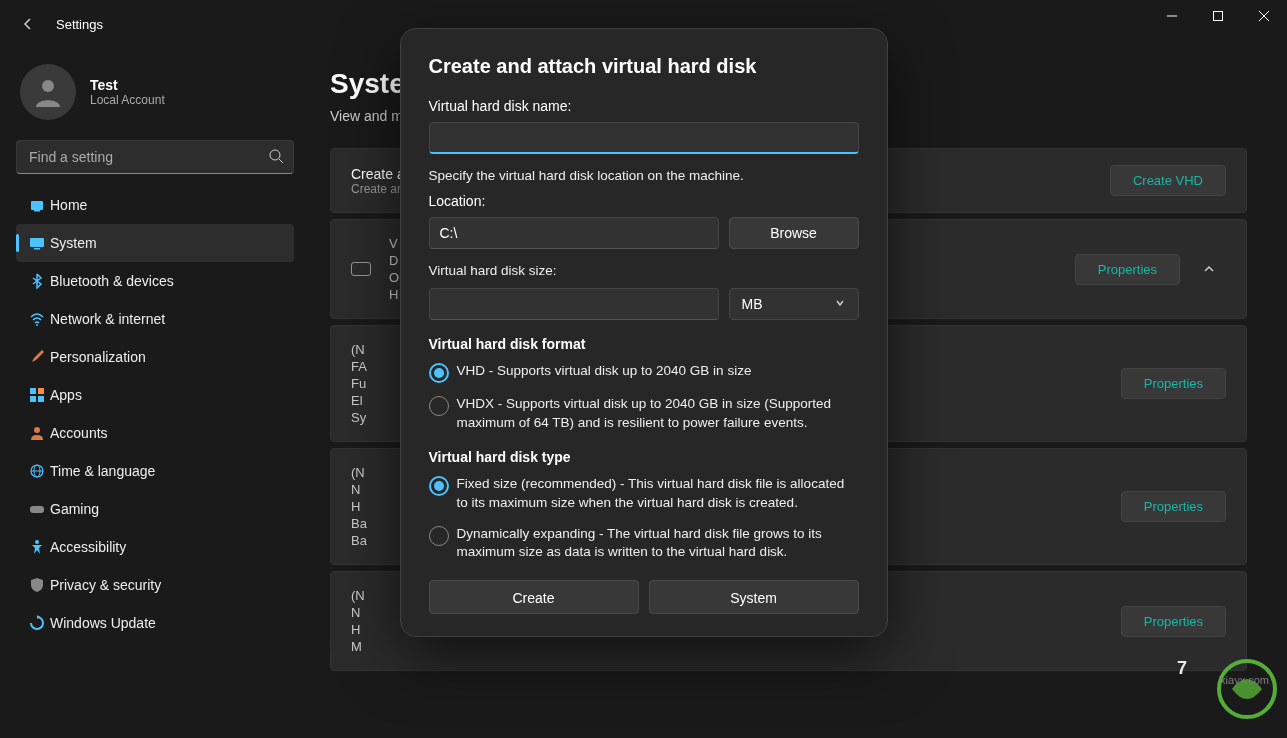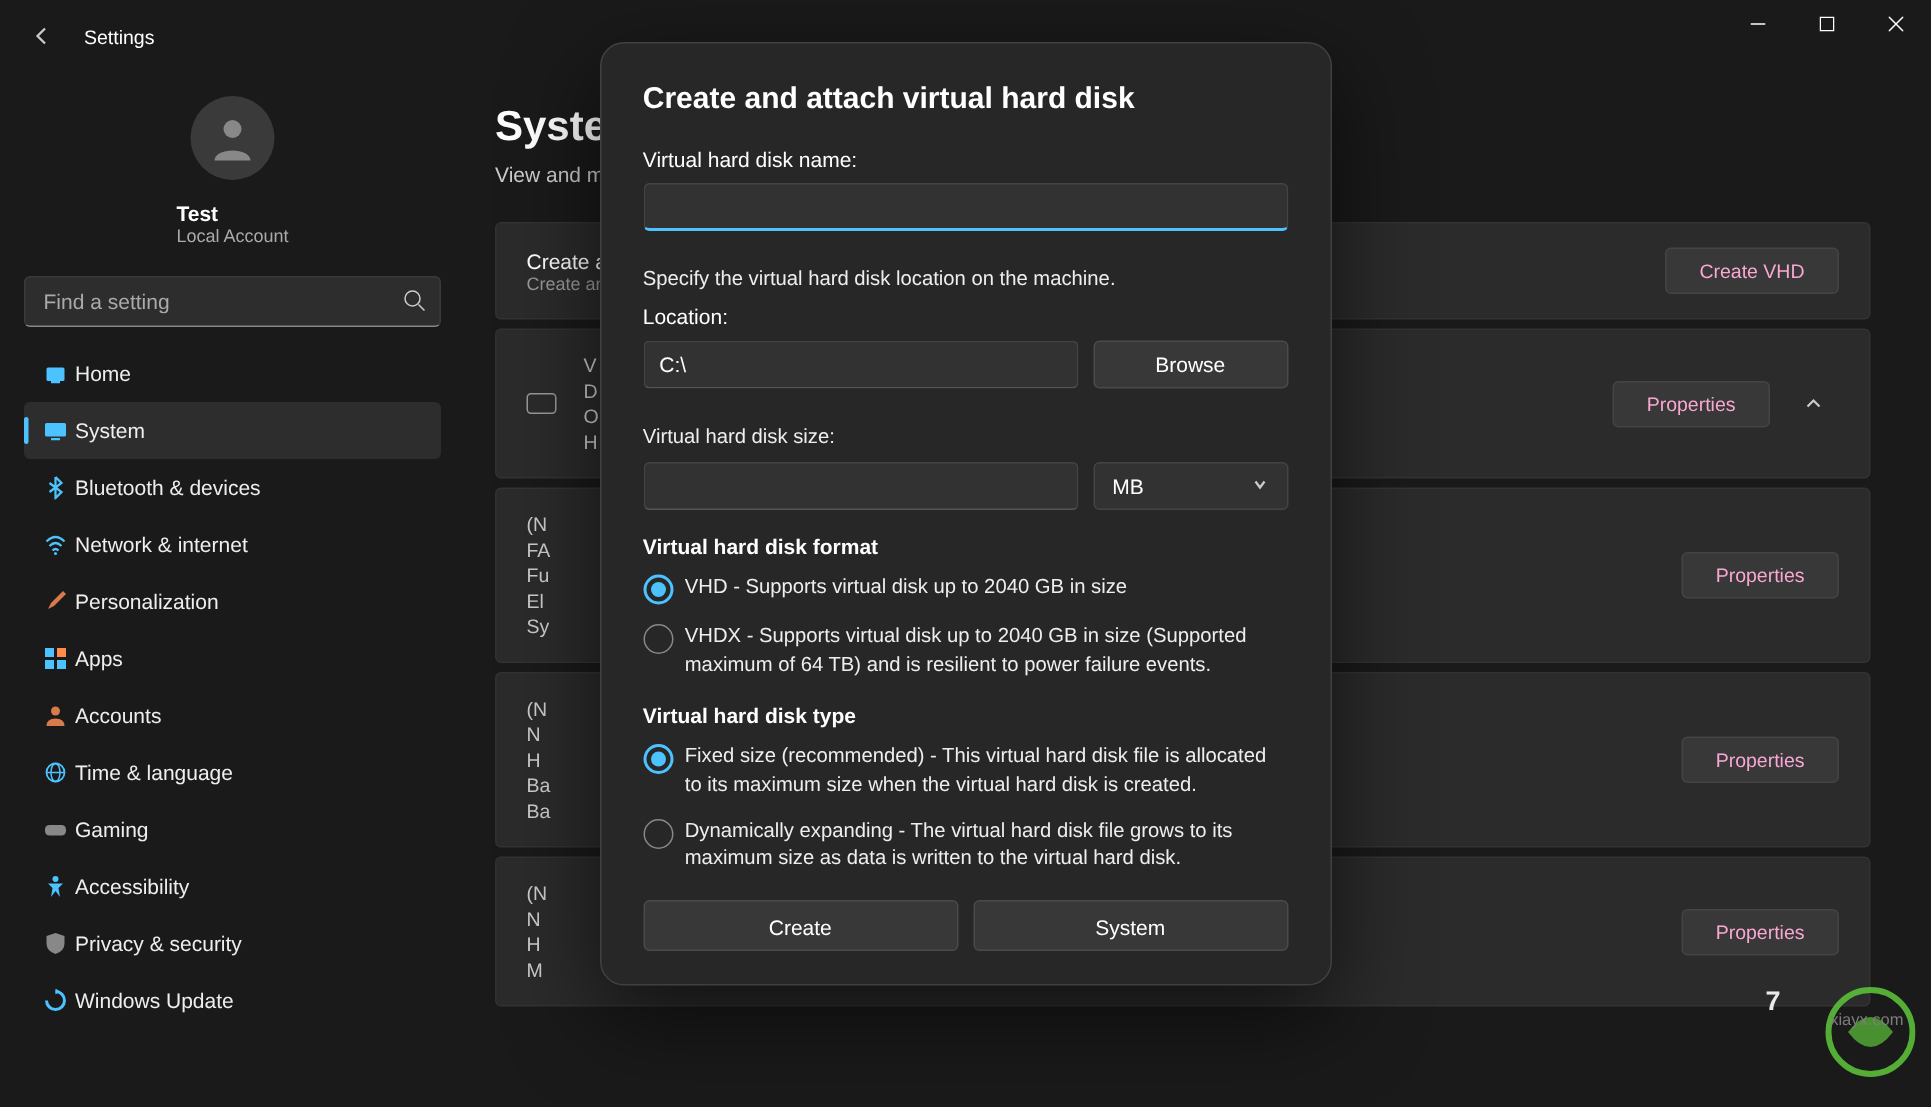--- a/index.html
+++ b/index.html
@@ -7,21 +7,21 @@
 
 .titlebar { height: 48px; display: flex; align-items: center; padding: 0 8px; }
 .back-btn { width: 40px; height: 40px; display: flex; align-items: center; justify-content: center; color: #ccc; }
 .app-title { font-size: 13px; color: #fff; margin-left: 8px; }
 .win-controls { position: absolute; right: 0; top: 0; display: flex; }
 .win-btn { width: 46px; height: 32px; display: flex; align-items: center; justify-content: center; color: #fff; }
 
 .main { display: flex; height: calc(100% - 48px); }
 
 .sidebar { width: 310px; padding: 8px 16px; }
-.user-block { display: flex; align-items: center; padding: 8px 4px 20px 4px; gap: 14px; flex-direction: column; }
+.user-block { display: flex; align-items: center; padding: 8px 4px 20px 4px; gap: 14px; }
 .avatar { width: 56px; height: 56px; border-radius: 50%; background: #3a3a3a; display: flex; align-items: center; justify-content: center; }
 .avatar svg { fill: #888; }
 .user-name { font-size: 14px; font-weight: 600; }
 .user-sub { font-size: 12px; color: #aaa; }
 
 .search-wrap { position: relative; margin-bottom: 12px; }
 .search-input { width: 100%; height: 34px; background: #2d2d2d; border: 1px solid #3a3a3a; border-bottom: 1px solid #888; border-radius: 4px; padding: 0 36px 0 12px; color: #fff; font-size: 14px; }
 .search-input::placeholder { color: #aaa; }
 .search-icon { position: absolute; right: 10px; top: 8px; color: #ccc; }
 
@@ -32,30 +32,30 @@
 
 .content { flex: 1; padding: 20px 40px 0 20px; overflow: hidden; }
 .page-title { font-size: 28px; font-weight: 600; margin-bottom: 8px; }
 .page-sub { font-size: 14px; color: #ccc; margin-bottom: 24px; }
 
 .card { background: #2b2b2b; border: 1px solid #333; border-radius: 4px; padding: 16px 20px; margin-bottom: 6px; display: flex; align-items: center; justify-content: space-between; }
 .card-left { display: flex; align-items: center; gap: 18px; }
 .card-texts { display: flex; flex-direction: column; gap: 2px; font-size: 13px; color: #ccc; }
 .card-title-sm { font-size: 14px; color: #fff; }
 .card-sub-sm { font-size: 12px; color: #999; }
-.prop-btn { background: #383838; border: 1px solid #444; border-radius: 4px; padding: 7px 22px; font-size: 13px; color: #f9a8d4; cursor: pointer; }
+.prop-btn { background: #383838; border: 1px solid #444; border-radius: 4px; padding: 7px 22px; font-size: 13px; color: #14b8a6; cursor: pointer; }
 .expand-btn { margin-left: 12px; width: 34px; height: 34px; display: flex; align-items: center; justify-content: center; color: #ccc; }
 .disk-icon { width: 20px; height: 14px; border: 1.5px solid #999; border-radius: 3px; }
 
 
 .dialog-overlay { position: absolute; inset: 0; display: flex; justify-content: center; align-items: flex-start; padding-top: 28px; }
 .dialog { width: 488px; background: #272727; border: 1px solid #404040; border-radius: 16px; padding: 26px 28px 22px 28px; box-shadow: 0 20px 60px rgba(0,0,0,.6); }
 .dlg-title { font-size: 20px; font-weight: 600; margin-bottom: 20px; }
 .dlg-label { font-size: 14px; margin-bottom: 8px; color: #fff; }
-.dlg-sublabel { font-size: 13.5px; color: #eee; margin: 24px 0 10px 0; }
+.dlg-sublabel { font-size: 13.5px; color: #eee; margin: 14px 0 10px 0; }
 .dlg-section { font-size: 14px; font-weight: 600; margin: 16px 0 10px 0; }
 .dlg-input { width: 100%; height: 32px; background: #323232; border: 1px solid #444; border-bottom: 2px solid #4cc2ff; border-radius: 4px; padding: 0 10px; color: #fff; font-size: 14px; }
 .dlg-input.plain { border-bottom: 1px solid #555; background: #323232; }
 .dlg-row { display: flex; gap: 10px; margin-bottom: 4px; }
 .dlg-row .dlg-input { flex: 1; }
 .dlg-btn { background: #383838; border: 1px solid #4a4a4a; border-radius: 4px; padding: 6px 0; font-size: 14px; color: #fff; cursor: pointer; text-align: center; }
 .browse-btn { width: 130px; }
 .unit-select { width: 130px; background: #323232; border: 1px solid #444; border-radius: 4px; height: 32px; display: flex; align-items: center; justify-content: space-between; padding: 0 12px; font-size: 14px; }
 .radio-row { display: flex; gap: 8px; align-items: flex-start; margin-bottom: 12px; }
 .radio { width: 20px; height: 20px; border-radius: 50%; border: 1.5px solid #888; flex-shrink: 0; margin-top: 1px; display: flex; align-items: center; justify-content: center; }

